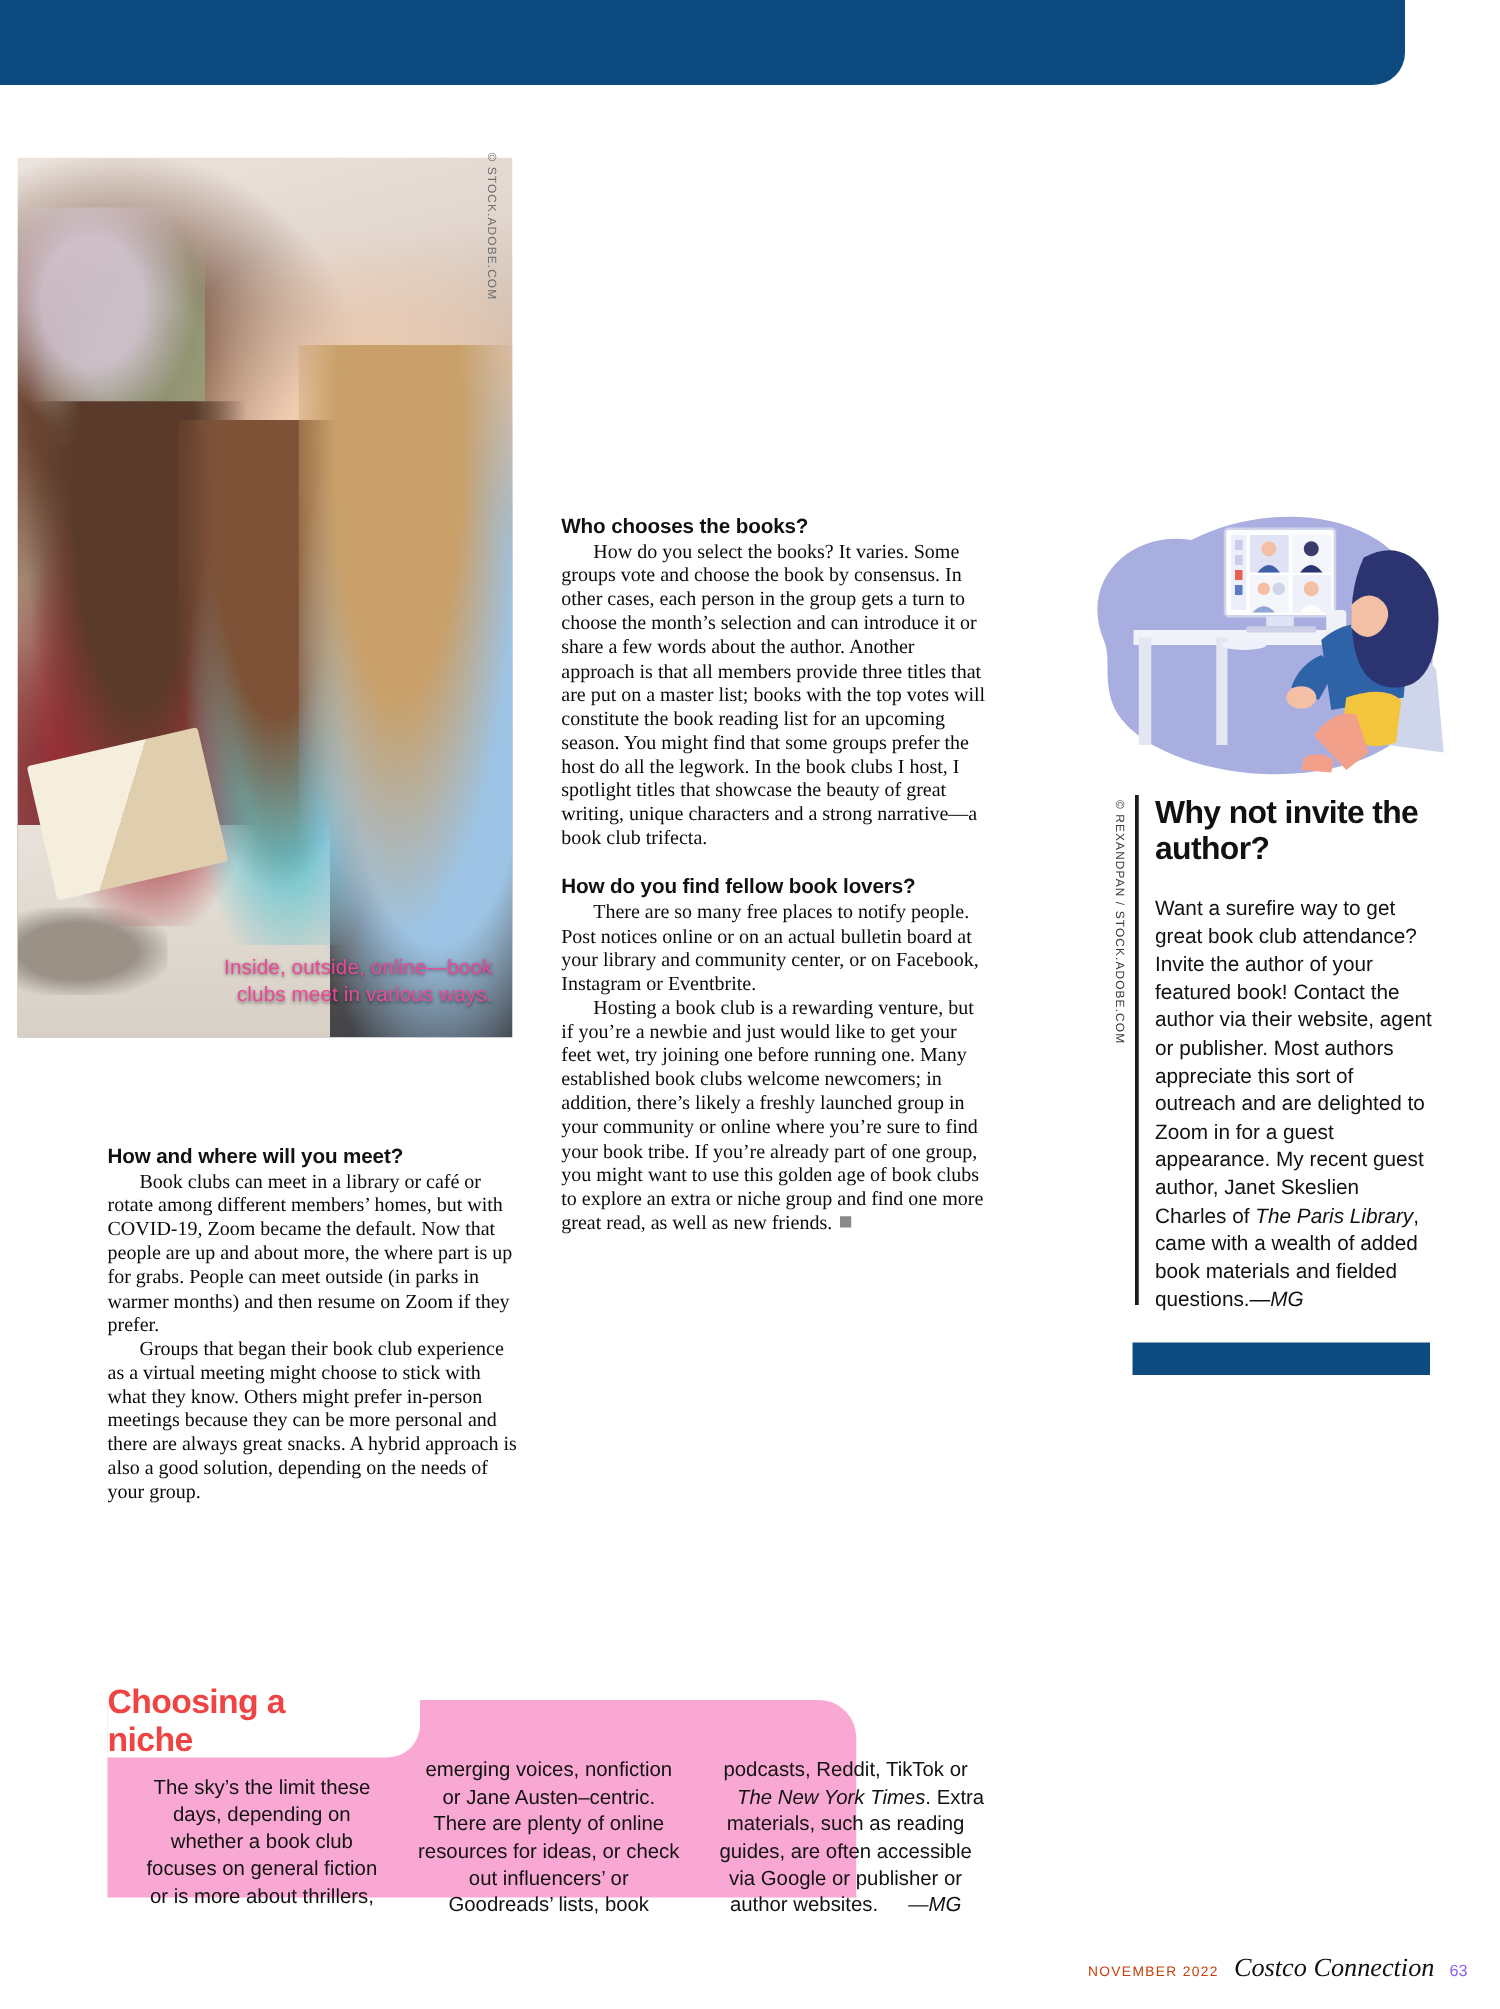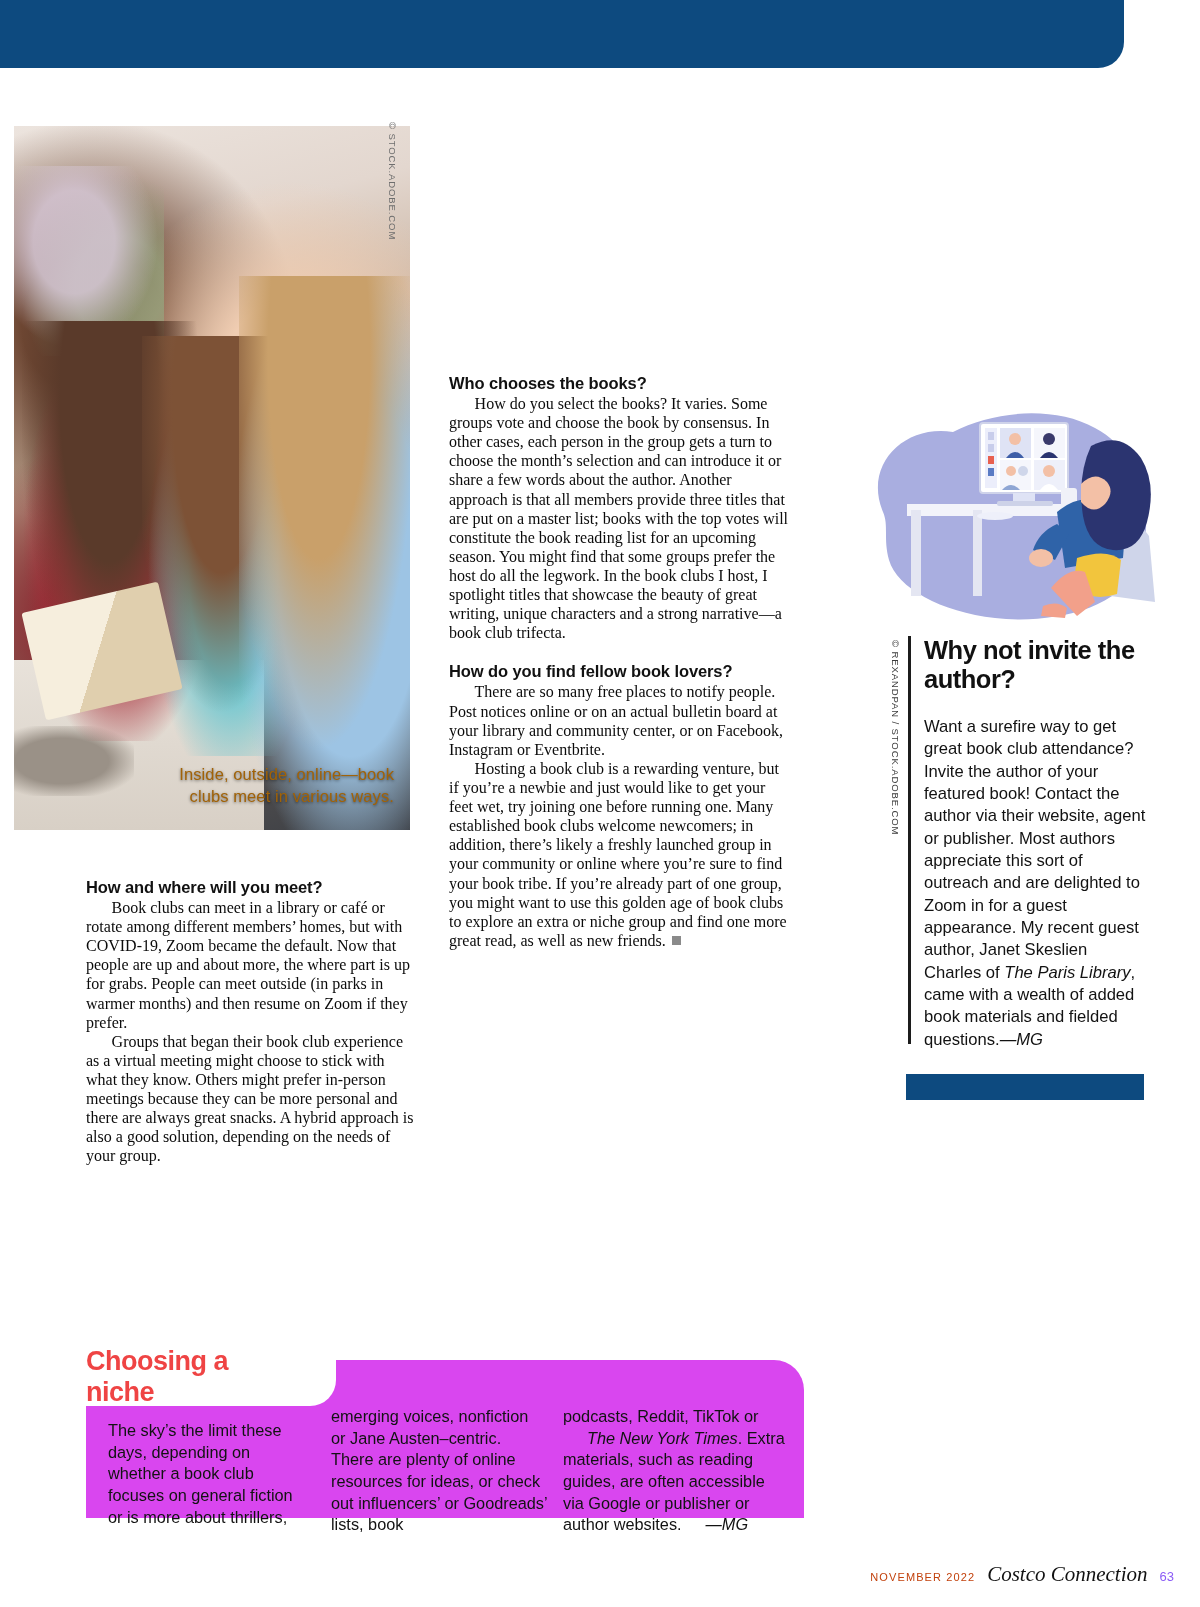--- a/index.html
+++ b/index.html
@@ -64,39 +64,39 @@
     background: linear-gradient(180deg, #e8e2da 0%, #d8d0c6 100%);
   }
   .photo .table {
     position: absolute; left: 0; top: 600px; width: 120px; height: 70px;
     background: radial-gradient(ellipse at 40% 50%, #9a9187 0 46%, rgba(154,145,135,0) 78%);
   }
   .photo-caption {
     position: absolute; right: 16px; bottom: 22px;
     width: 230px;
     text-align: right;
-    color: #a16207;
+    color: #ec4899;
     font-size: 16.5px;
     line-height: 1.33;
     font-weight: 400;
     letter-spacing: .1px;
     text-shadow: 0 1px 3px rgba(0,0,0,.55);
   }
   .photo-credit {
     position: absolute; left: 398px; top: 122px;
     transform-origin: left top;
     transform: rotate(90deg);
     font-size: 9.5px;
     letter-spacing: .9px;
     color: #6e6e6e;
     white-space: nowrap;
   }
 
   
-  .col { position: absolute; }
+  .col { position: absolute; margin-top: 38px; }
   .col-left  { left: 86px;  top: 878px;  width: 330px; }
   .col-mid   { left: 449px; top: 374px;  width: 340px; }
 
   h3.sub {
     font-size: 16.5px;
     font-weight: 700;
     color: #111;
     letter-spacing: -.1px;
     margin-bottom: 1px;
   }
@@ -157,23 +157,24 @@
     width: 238px; height: 26px;
     background: #0d4a7f;
   }
 
   
   .illus { position: absolute; left: 845px; top: 392px; width: 320px; height: 235px; }
 
   
   .niche {
     position: absolute; left: 86px; top: 1360px;
-    width: 718px; height: 158px;
-    background: #d946ef;
+    width: 599px; height: 158px;
+    background: #f9a8d4;
     border-top-right-radius: 30px;
+    text-align: center;
   }
   .niche-notch {
     position: absolute; left: 0; top: 0;
     width: 250px; height: 46px;
     background: #ffffff;
     border-bottom-right-radius: 26px;
   }
   .niche-title {
     position: absolute; left: 0px; top: 1346px;
     width: 250px;

